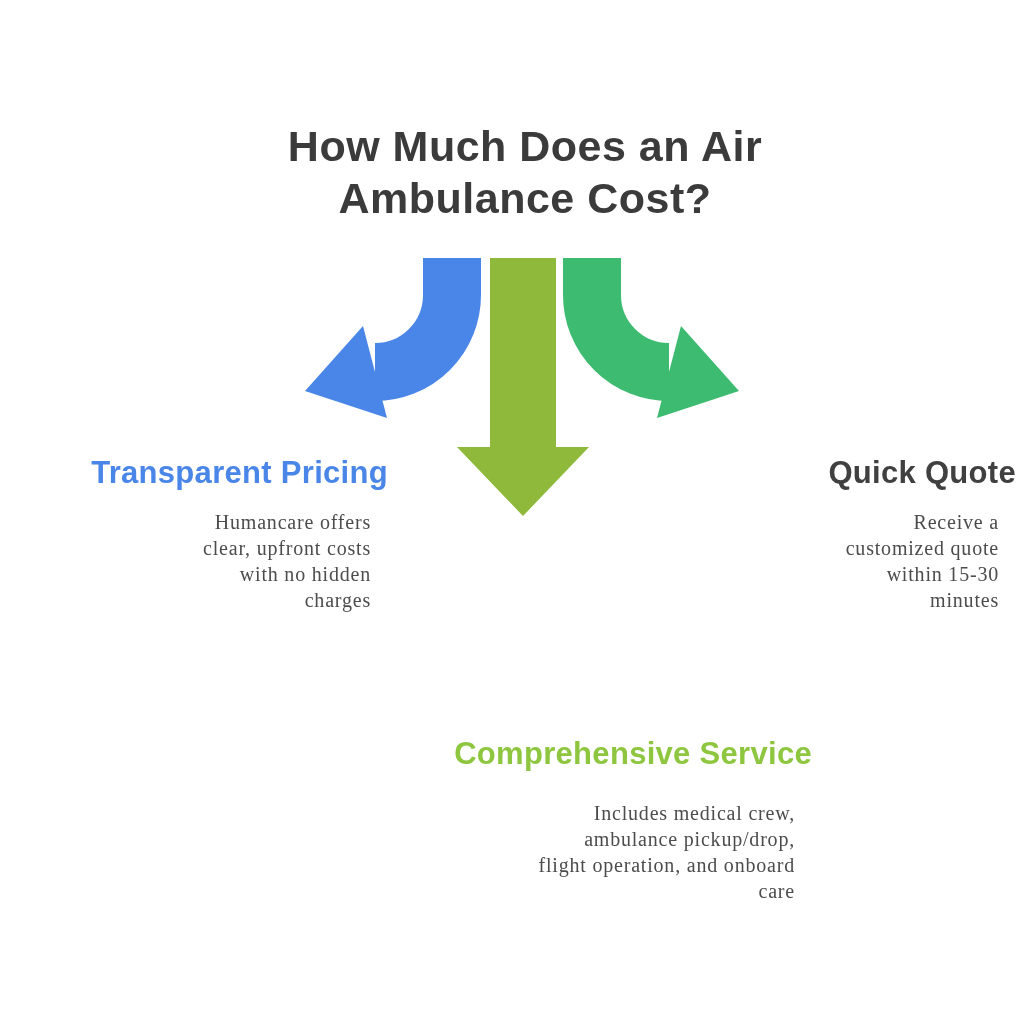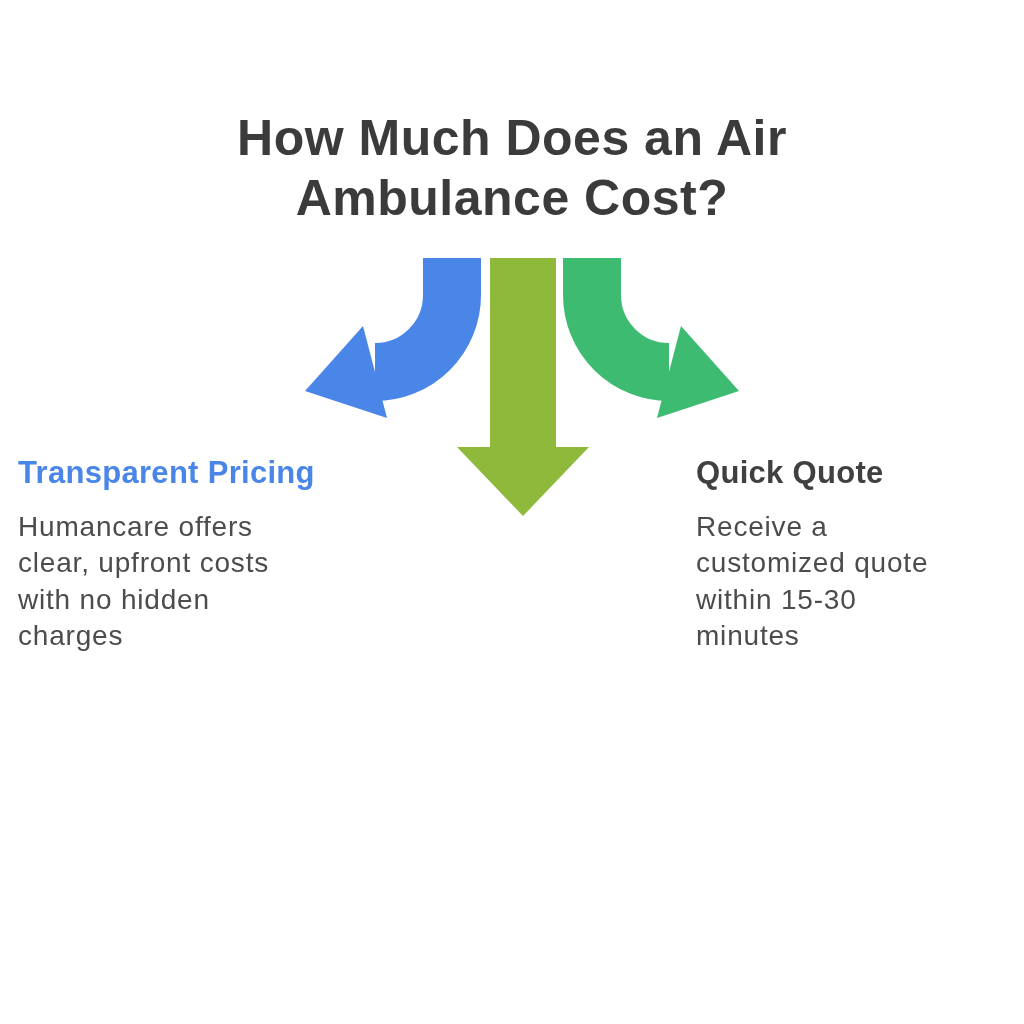--- a/index.html
+++ b/index.html
@@ -14,55 +14,56 @@
     margin: 0 auto;
     background: #ffffff;
     overflow: hidden;
     font-family: "Liberation Sans", "DejaVu Sans", sans-serif;
   }
   .title {
     position: absolute;
     top: 108px;
     left: 50%;
     transform: translateX(-50%);
-    margin: 0;
+    margin: 13px;
     width: 700px;
-    font-size: 50px;
+    font-size: 43px;
     font-weight: 700;
     color: #3b3b3b;
     text-align: center;
     line-height: 1.2;
     letter-spacing: 0.5px;
     white-space: pre-line;
   }
   .arrows-svg {
     position: absolute;
     left: 0;
     top: 0;
     width: 1024px;
     height: 1024px;
   }
   .section {
     position: absolute;
-    text-align: left;
+    text-align: right;
   }
   .section-heading {
     margin: 0 0 18px 0;
     font-size: 31px;
     font-weight: 700;
     letter-spacing: 0.3px;
   }
   .section-body {
-    margin: 0;
-    font-size: 28px;
+    margin: 17px;
+    font-size: 20px;
     font-weight: 400;
     color: #4c4c4c;
     line-height: 1.3;
     letter-spacing: 0.8px;
     white-space: pre-line;
+    font-family: Liberation Serif, serif;
   }
   .section-left {
     left: 18px;
     top: 455px;
     width: 370px;
   }
   .section-left .section-heading { color: #4a86e8; }
   .section-right {
     left: 696px;
     top: 455px;
@@ -112,14 +113,21 @@
   </div>
 
   <div class="section section-right">
     <h2 class="section-heading">Quick Quote</h2>
     <p class="section-body">Receive a
 customized quote
 within 15-30
 minutes</p>
   </div>
 
+  <div class="section section-bottom">
+    <h2 class="section-heading">Comprehensive Service</h2>
+    <p class="section-body">Includes medical crew,
+ambulance pickup/drop,
+flight operation, and onboard
+care</p>
+  </div>
 
 </div>
 
 </body></html>

